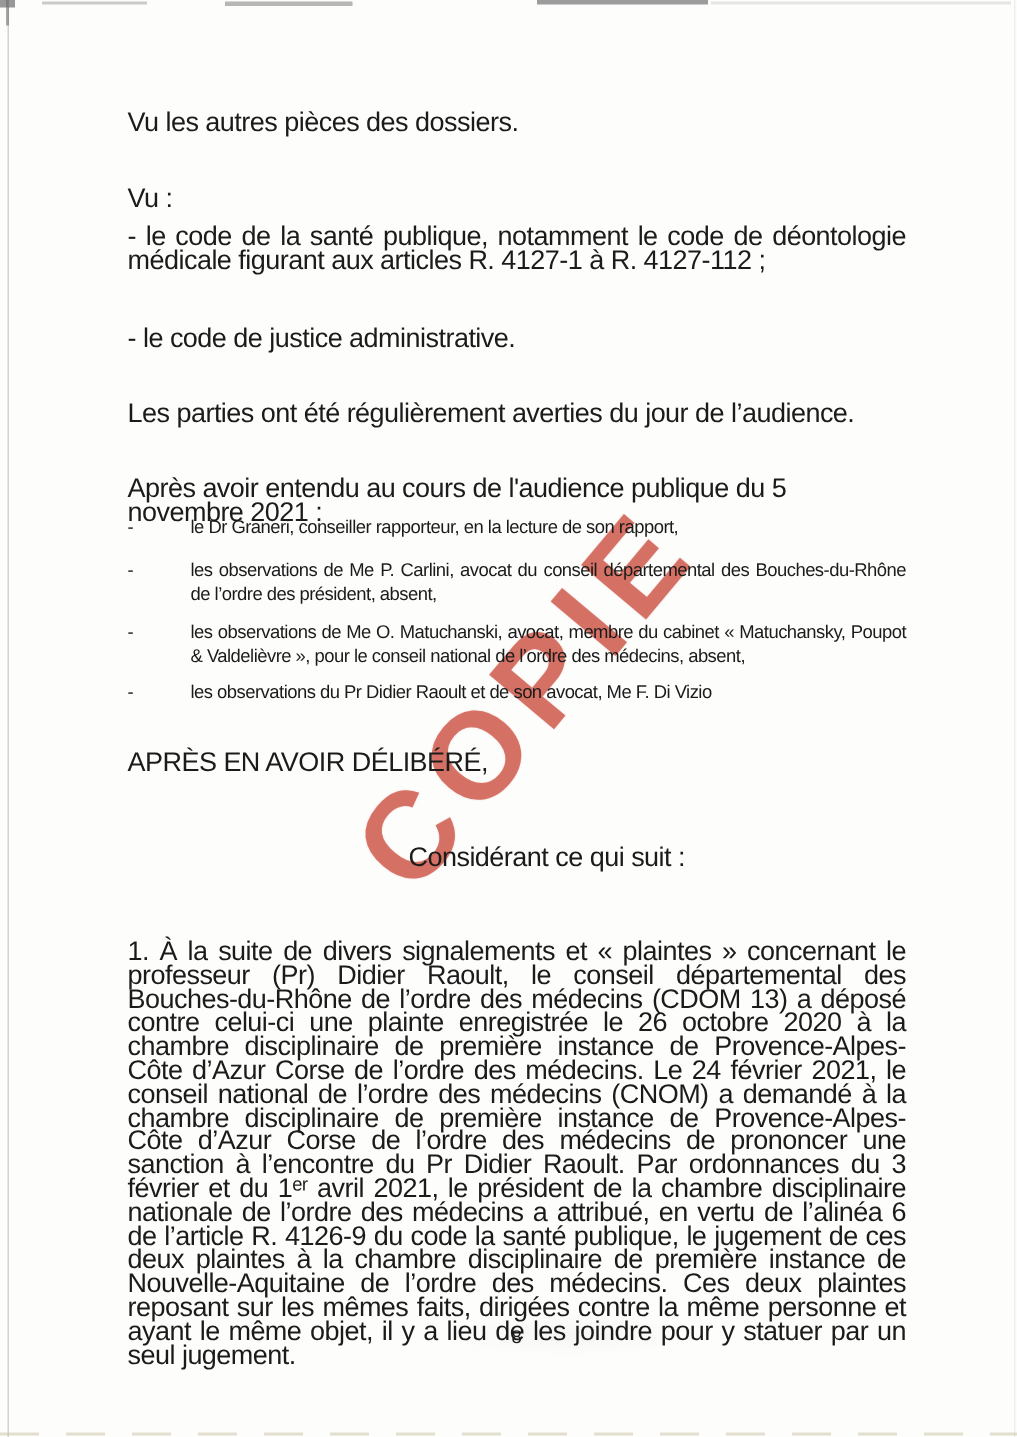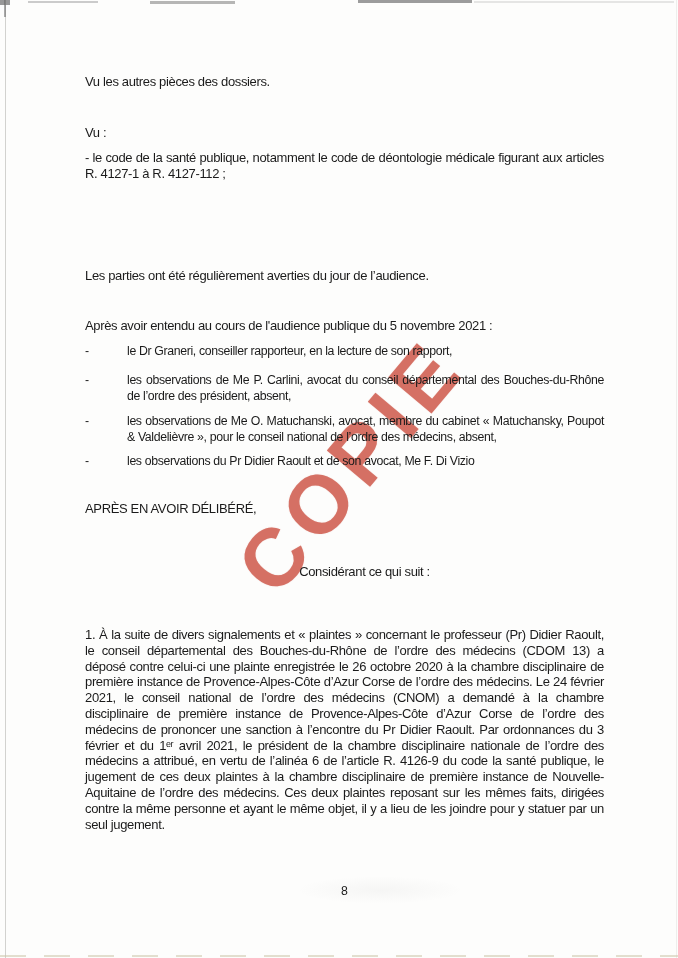--- a/index.html
+++ b/index.html
@@ -11,21 +11,21 @@
     font-family: "Liberation Sans", "DejaVu Sans", sans-serif;
     color: #1b1b1b;
     -webkit-font-smoothing: antialiased;
   }
   .page { position: absolute; inset: 0; }
 
   .block {
     position: absolute;
     left: 85px;
     width: 519px;
-    font-size: 13px;
+    font-size: 18px;
     line-height: 15.8px;
     letter-spacing: -0.35px;
   }
   .justify { text-align: justify; text-justify: inter-word; }
   .indent { left: 125px; width: 479px; text-align: center; }
   .bold { font-weight: bold; }
 
   .dash-item { position: absolute; left: 85px; width: 519px; }
   .dash-item .dash {
     position: absolute; left: 0; top: 0;
@@ -92,20 +92,21 @@
 
   <div class="watermark">COPIE</div>
 
   <div class="block" style="top:74px">Vu les autres pièces des dossiers.</div>
 
   <div class="block" style="top:125px">Vu :</div>
 
   <div class="block justify" style="top:150px">- le code de la santé publique, notamment le code de déontologie médicale figurant aux articles R. 4127-1 à R. 4127-112 ;</div>
 
 
+  <div class="block" style="top:218px">- le code de justice administrative.</div>
 
   <div class="block" style="top:268px">Les parties ont été régulièrement averties du jour de l’audience.</div>
 
   <div class="block" style="top:318px">Après avoir entendu au cours de l'audience publique du 5 novembre 2021 :</div>
 
   <div class="dash-item" style="top:344px">
     <span class="dash">-</span>
     <span class="itext">le Dr Graneri, conseiller rapporteur, en la lecture de son rapport,</span>
   </div>
 

